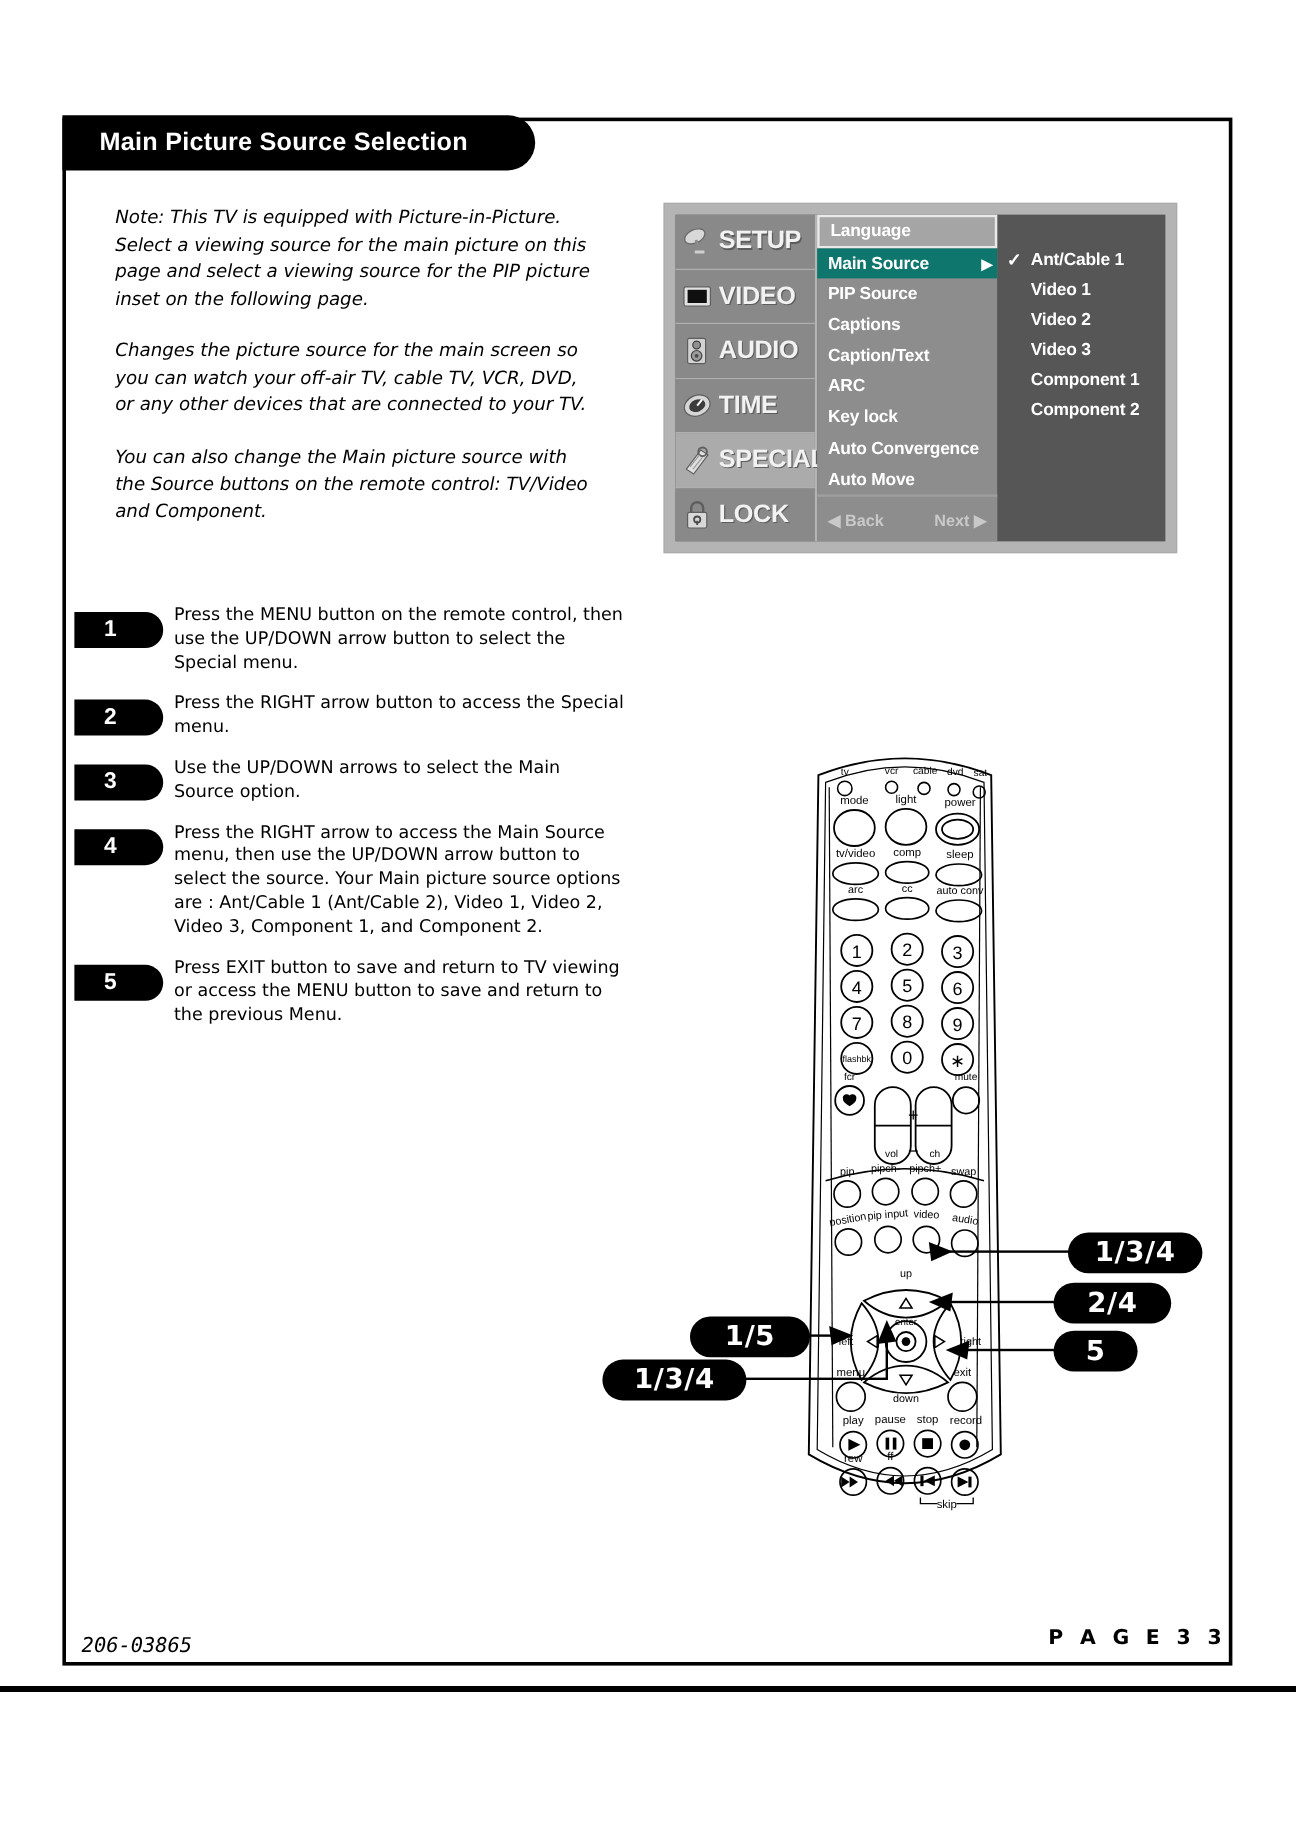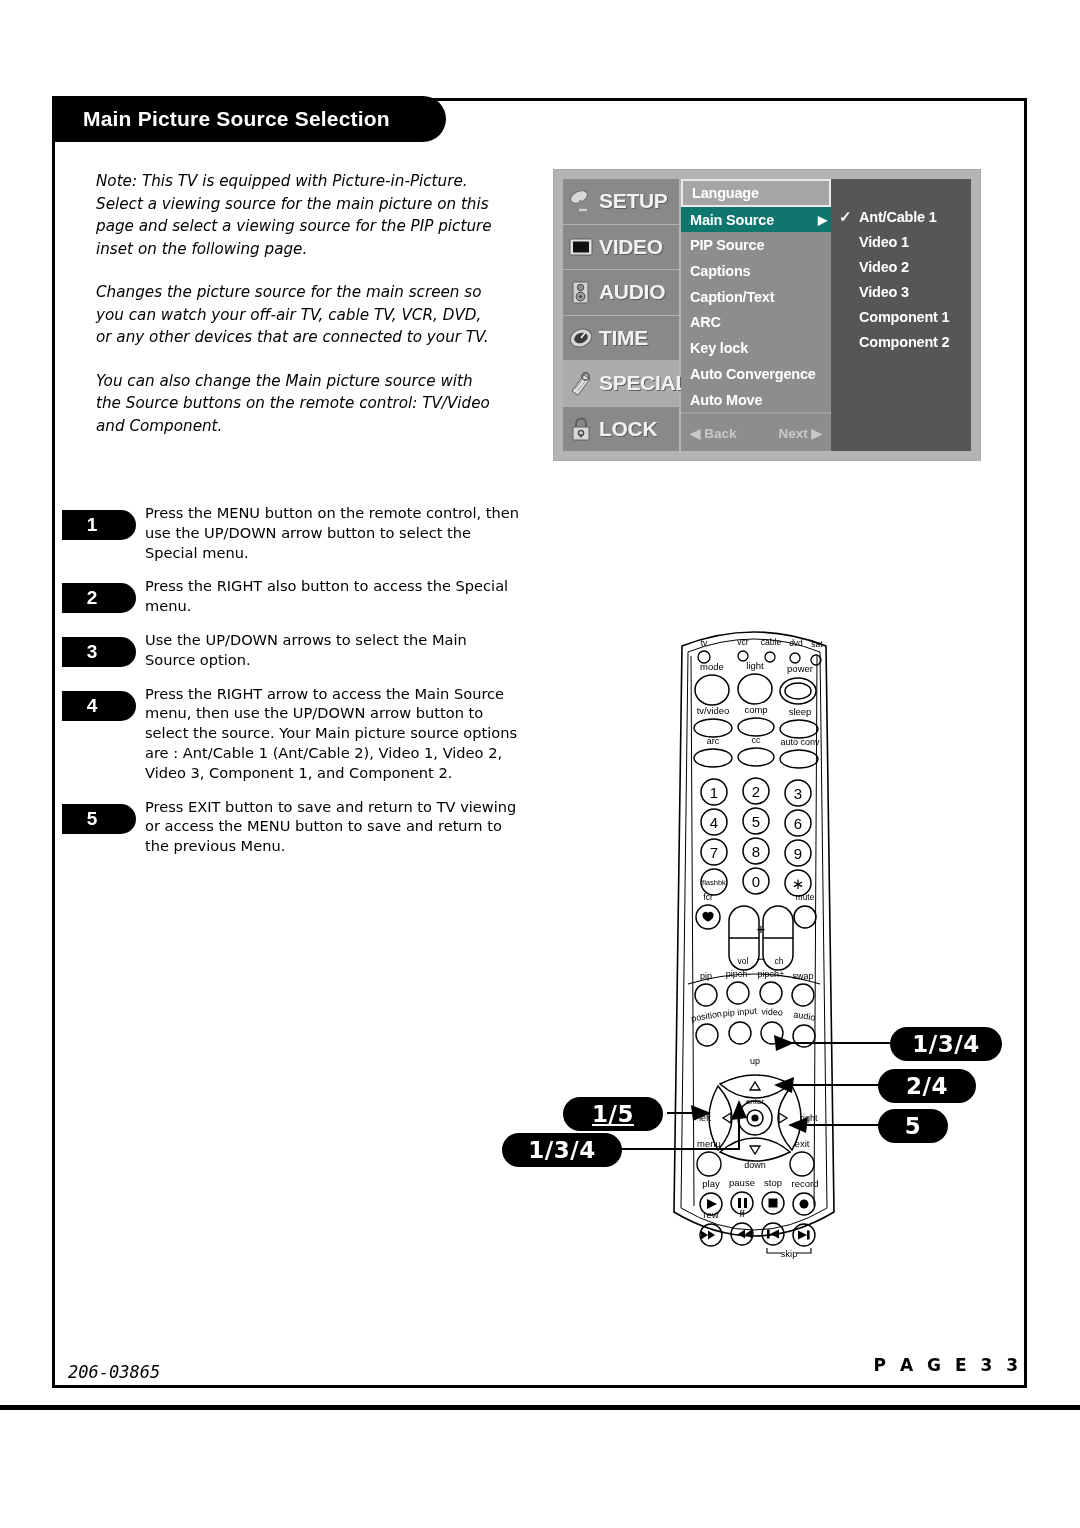--- a/index.html
+++ b/index.html
@@ -217,21 +217,21 @@
     align-items: center;
     justify-content: center;
     font-size: 23px;
     font-weight: bold;
     letter-spacing: 0.5px;
     font-family: "DejaVu Sans", sans-serif;
   }
   .co-up    { left: 890px; top: 1027px; width: 112px; }
   .co-right { left: 878px; top: 1069px; width: 98px; }
   .co-exit  { left: 878px; top: 1109px; width: 70px; }
-  .co-menu  { left: 563px; top: 1097px; width: 100px; text-decoration: underline; }
+  .co-menu  { left: 575px; top: 1097px; width: 100px; }
   .co-down  { left: 502px; top: 1133px; width: 120px; }
 
   .leader { position: absolute; background: #000; }
 
   
   .footer-code {
     position: absolute;
     left: 68px; top: 1362px;
     font-family: "DejaVu Sans Mono", monospace;
     font-size: 17px;
@@ -387,21 +387,21 @@
     </div>
   </div>
 
   <div class="steps" id="steps-container">
       <div class="step">
         <div class="step-badge">1</div>
         <div class="step-text">Press the MENU button on the remote control, then use the UP/DOWN arrow button to select the Special menu.</div>
       </div>
       <div class="step">
         <div class="step-badge">2</div>
-        <div class="step-text">Press the RIGHT also button to access the Special menu.</div>
+        <div class="step-text">Press the RIGHT arrow button to access the Special menu.</div>
       </div>
       <div class="step">
         <div class="step-badge">3</div>
         <div class="step-text">Use the UP/DOWN arrows to select the Main Source option.</div>
       </div>
       <div class="step">
         <div class="step-badge">4</div>
         <div class="step-text">Press the RIGHT arrow to access the Main Source menu, then use the UP/DOWN arrow button to select the source. Your Main picture source options are : Ant/Cable 1 (Ant/Cable 2), Video 1, Video 2, Video 3, Component 1, and Component 2.</div>
       </div>
       <div class="step">

